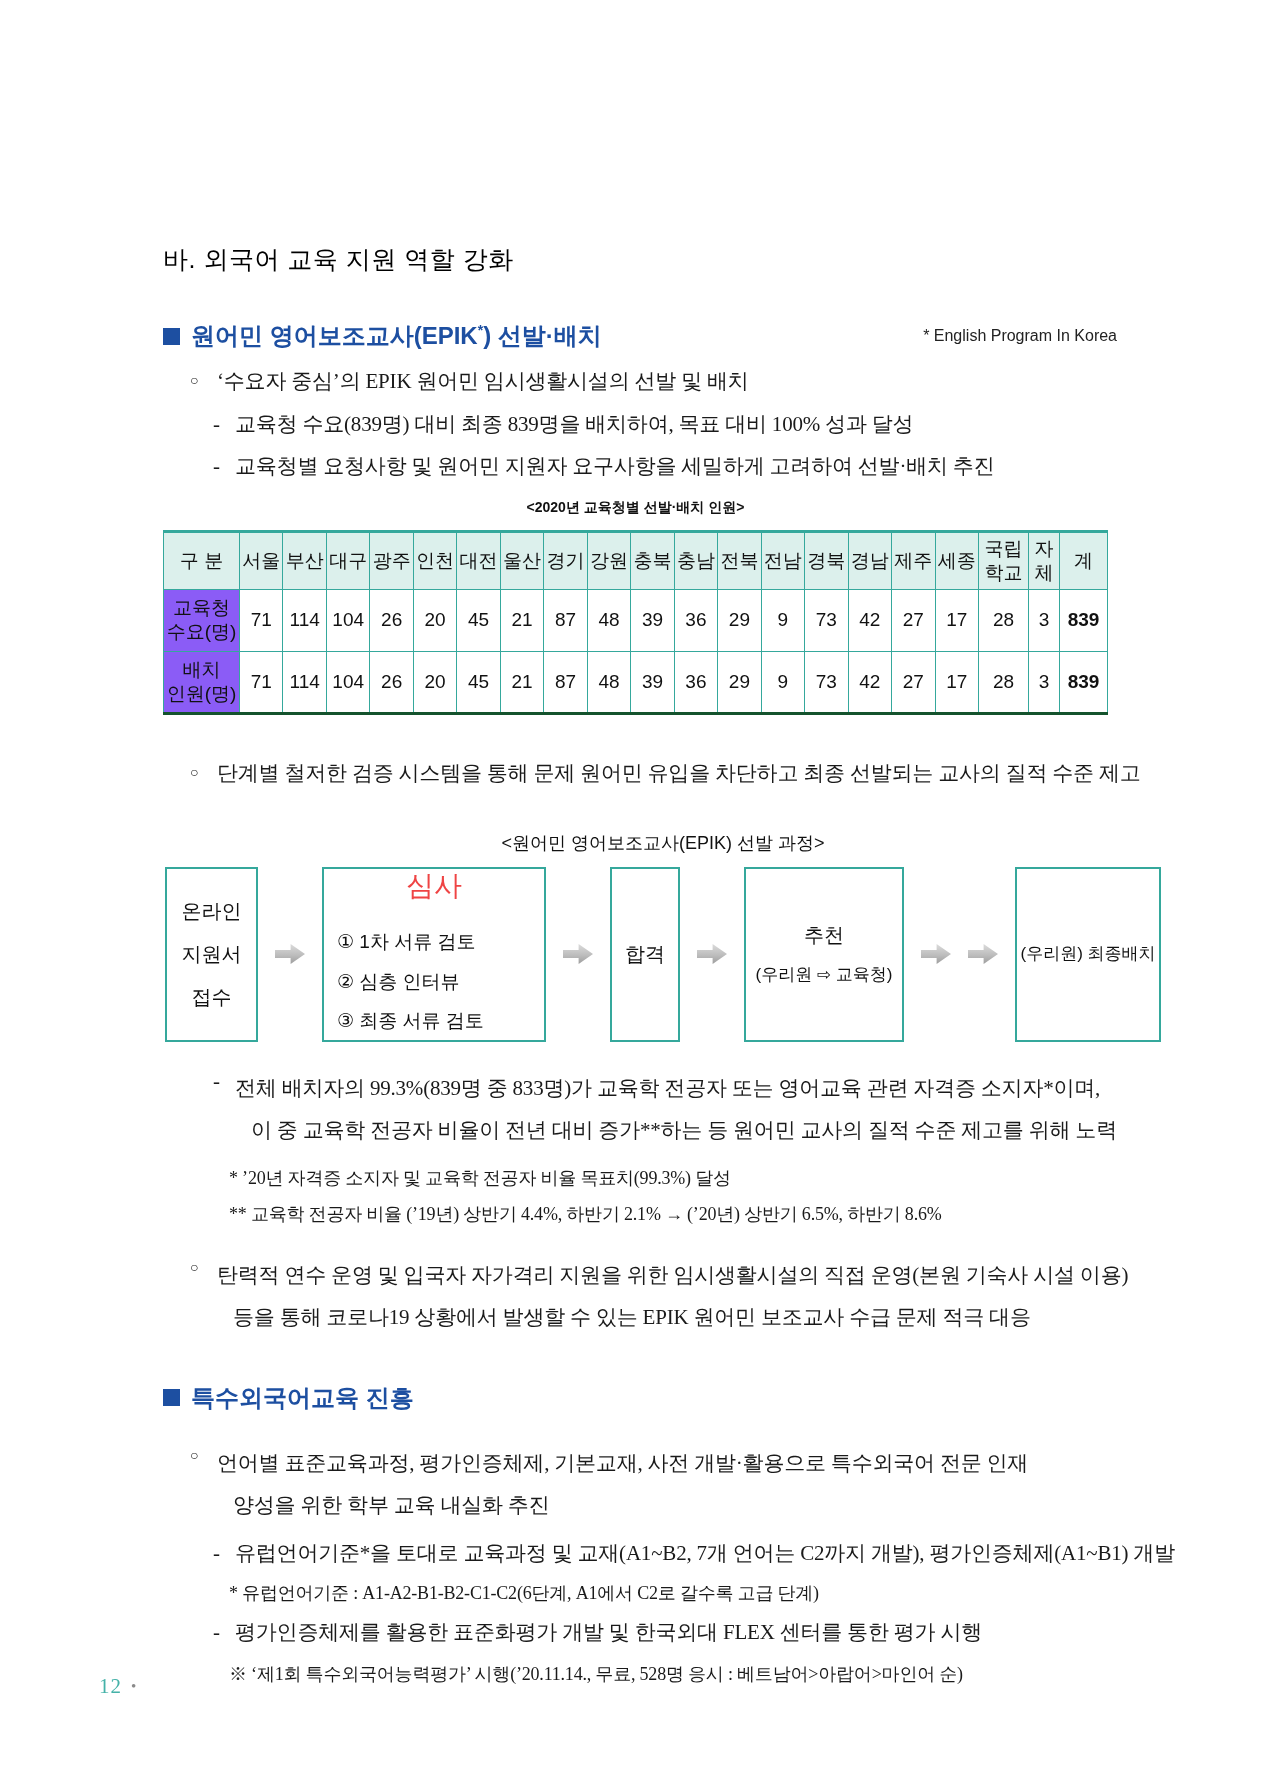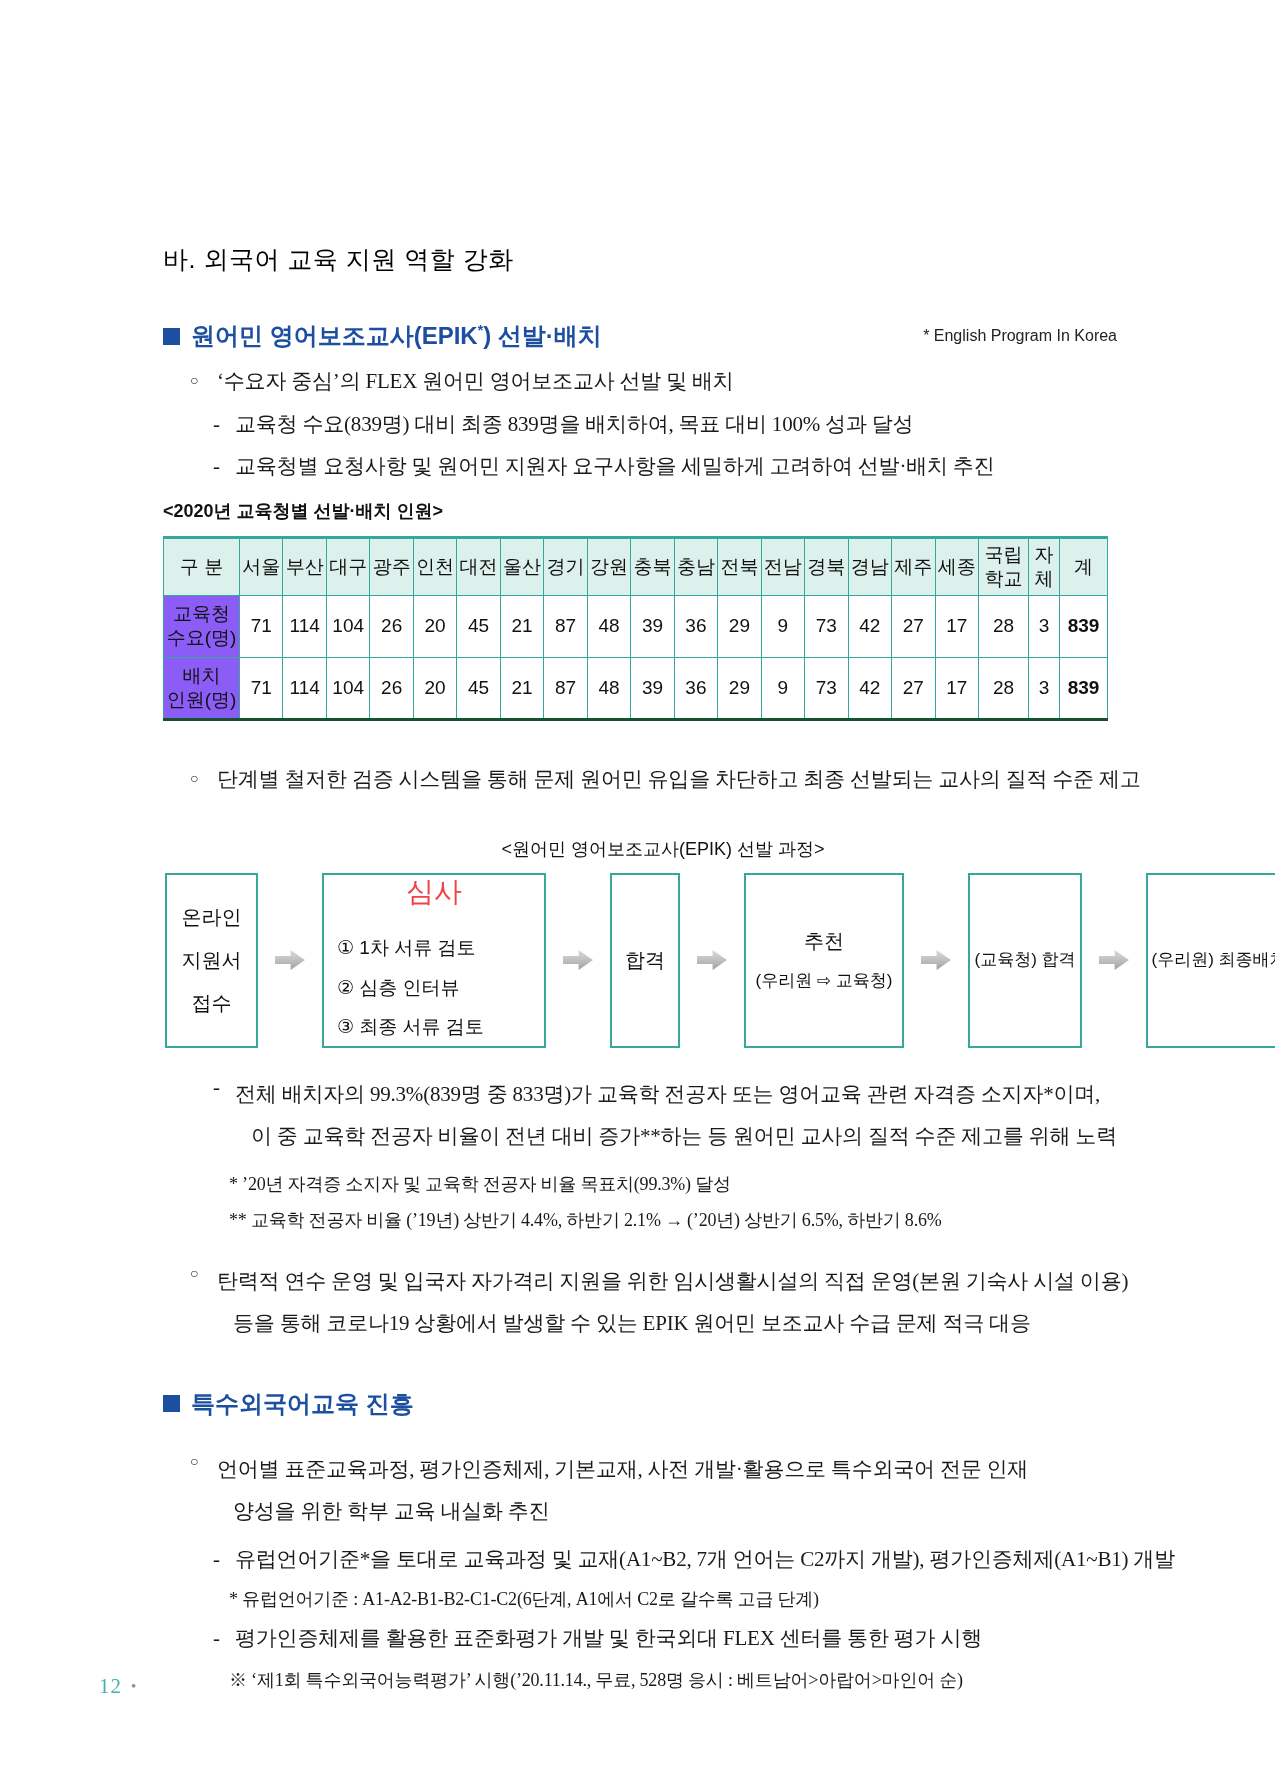--- a/index.html
+++ b/index.html
@@ -45,23 +45,23 @@
   .ln { font-size:21px; line-height:28px; white-space:nowrap; letter-spacing:-0.2px; }
   .twoline .ln { line-height:42px; }
   .ln.cont { padding-left:16px; }
 
   .note {
     font-size:18px; line-height:24px; padding-left:66px; white-space:nowrap;
     letter-spacing:-0.2px;
   }
 
   .tbl-title {
-    width:945px; text-align:left; margin-top:19px;
-    font-family:"Liberation Sans","DejaVu Sans",sans-serif;
-    font-size:18px; font-weight:bold; color:#111; white-space:nowrap;
+    width:945px; text-align:center; margin-top:19px;
+    font-family:"Liberation Sans","DejaVu Sans",sans-serif;
+    font-size:14px; font-weight:bold; color:#111; white-space:nowrap;
   }
   table.epik {
     margin-top:13px; width:945px; border-collapse:collapse; table-layout:fixed;
     font-family:"Liberation Sans","DejaVu Sans",sans-serif;
     font-size:19px; color:#111;
     border-top:3px solid #35a89c; border-bottom:3px solid #14532d;
   }
   table.epik th, table.epik td {
     border:1.5px solid #35a89c; text-align:center; vertical-align:middle;
     font-weight:normal; padding:4px 1px; word-break:break-all; line-height:1.25;
@@ -130,21 +130,21 @@
 
   <div class="sec-head">
     <span class="sq"></span>
     <h2><span>원어민 영어보조교사(EPIK</span><sup>*</sup><span>) 선발·배치</span></h2>
     <span class="side-note">* English Program In Korea</span>
   </div>
 
   <div class="bullet">
     <span class="mc">○</span>
     <div class="lines">
-        <div class="ln">‘수요자 중심’의 FLEX 원어민 영어보조교사 선발 및 배치</div>
+        <div class="ln">‘수요자 중심’의 EPIK 원어민 임시생활시설의 선발 및 배치</div>
       </div>
   </div>
 
   <div class="bullet dash mt-d1">
     <span class="md">-</span>
     <div class="lines">
         <div class="ln">교육청 수요(839명) 대비 최종 839명을 배치하여, 목표 대비 100% 성과 달성</div>
       </div>
   </div>
 
@@ -260,23 +260,20 @@
       <div class="flow-arrow"></div>
       <div class="flow-box" style="width: 70px;">
         <div class="flow-line">합격</div>
       </div>
       <div class="flow-arrow"></div>
       <div class="flow-box" style="width: 160px;">
         <div class="flow-line">추천</div>
         <div class="flow-line small">(우리원 ⇨ 교육청)</div>
       </div>
       <div class="flow-arrow"></div>
-      <div class="flow-box" style="width: 114px;">
-        <div class="flow-line small">(교육청) 합격</div>
-      </div>
       <div class="flow-arrow"></div>
       <div class="flow-box" style="width: 146px;">
         <div class="flow-line small">(우리원) 최종배치</div>
       </div>
     </div>
 
   <div class="bullet dash twoline mt-d3">
     <span class="md">-</span>
     <div class="lines">
       <div class="ln">전체 배치자의 99.3%(839명 중 833명)가 교육학 전공자 또는 영어교육 관련 자격증 소지자*이며,</div>

